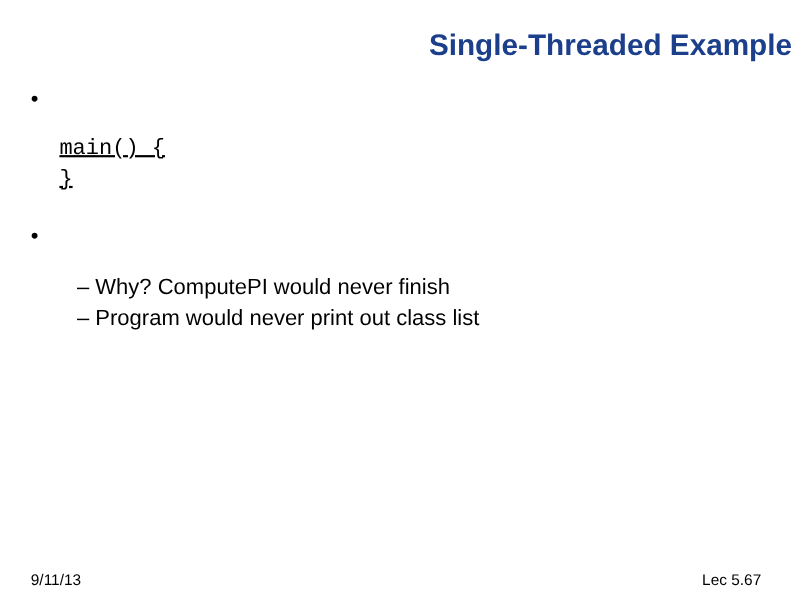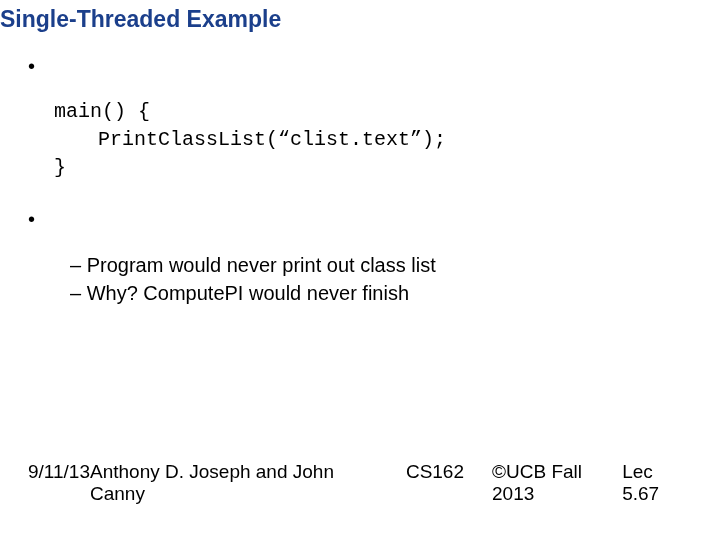--- a/index.html
+++ b/index.html
@@ -5,25 +5,25 @@
   * { margin: 0; padding: 0; box-sizing: border-box; }
   body {
     width: 720px;
     height: 540px;
     background: #ffffff;
     font-family: Arial, Helvetica, sans-serif;
     position: relative;
     overflow: hidden;
   }
   .title {
-    text-align: left;
+    text-align: right;
     color: #1b3f8b;
-    font-size: 23px;
+    font-size: 27px;
     font-weight: bold;
-    padding-top: 6px;
+    padding-top: 26px;
   }
   .content {
     padding: 20px 28px 0 28px;
     color: #000;
     font-size: 20px;
     line-height: 1.35;
   }
   .bullet {
     display: flex;
     margin-bottom: 18px;
@@ -32,72 +32,67 @@
     width: 22px;
     flex-shrink: 0;
     font-size: 20px;
   }
   .code-block {
     font-family: "Courier New", Courier, monospace;
     font-size: 20px;
     margin-left: 26px;
     line-height: 1.4;
     margin-bottom: 24px;
+    text-decoration: underline;
   }
   .code-indent {
     margin-left: 44px;
   }
   .sub-bullet {
     margin-left: 42px;
     font-size: 20px;
     line-height: 1.4;
   }
   .footer {
     position: absolute;
-    bottom: 35px;
+    bottom: 5px;
     left: 0;
     right: 0;
     display: flex;
     justify-content: space-between;
     padding: 0 28px;
-    font-size: 19px;
+    font-size: 14px;
     color: #000;
   }
   .footer .center-group {
     display: flex;
     gap: 28px;
   }
 </style>
 </head>
 <body>
 
 <div class="title">Single-Threaded Example</div>
 
 <div class="content">
 
   <div class="bullet">
     <span class="dot">•</span>
   </div>
 
   <div class="code-block">
     <div>main() {</div>
-    <div class="code-indent">PrintClassList(“clist.text”);</div>
     <div>}</div>
   </div>
 
   <div class="bullet">
     <span class="dot">•</span>
   </div>
 
+  <div class="sub-bullet">– Why? ComputePI would never finish</div>
   <div class="sub-bullet">– Program would never print out class list</div>
-  <div class="sub-bullet">– Why? ComputePI would never finish</div>
 
 </div>
 
 <div class="footer">
   <span>9/11/13</span>
-  <div class="center-group">
-    <span>Anthony D. Joseph and John Canny</span>
-    <span>CS162</span>
-    <span>©UCB Fall 2013</span>
-  </div>
   <span>Lec 5.67</span>
 </div>
 
 </body></html>

